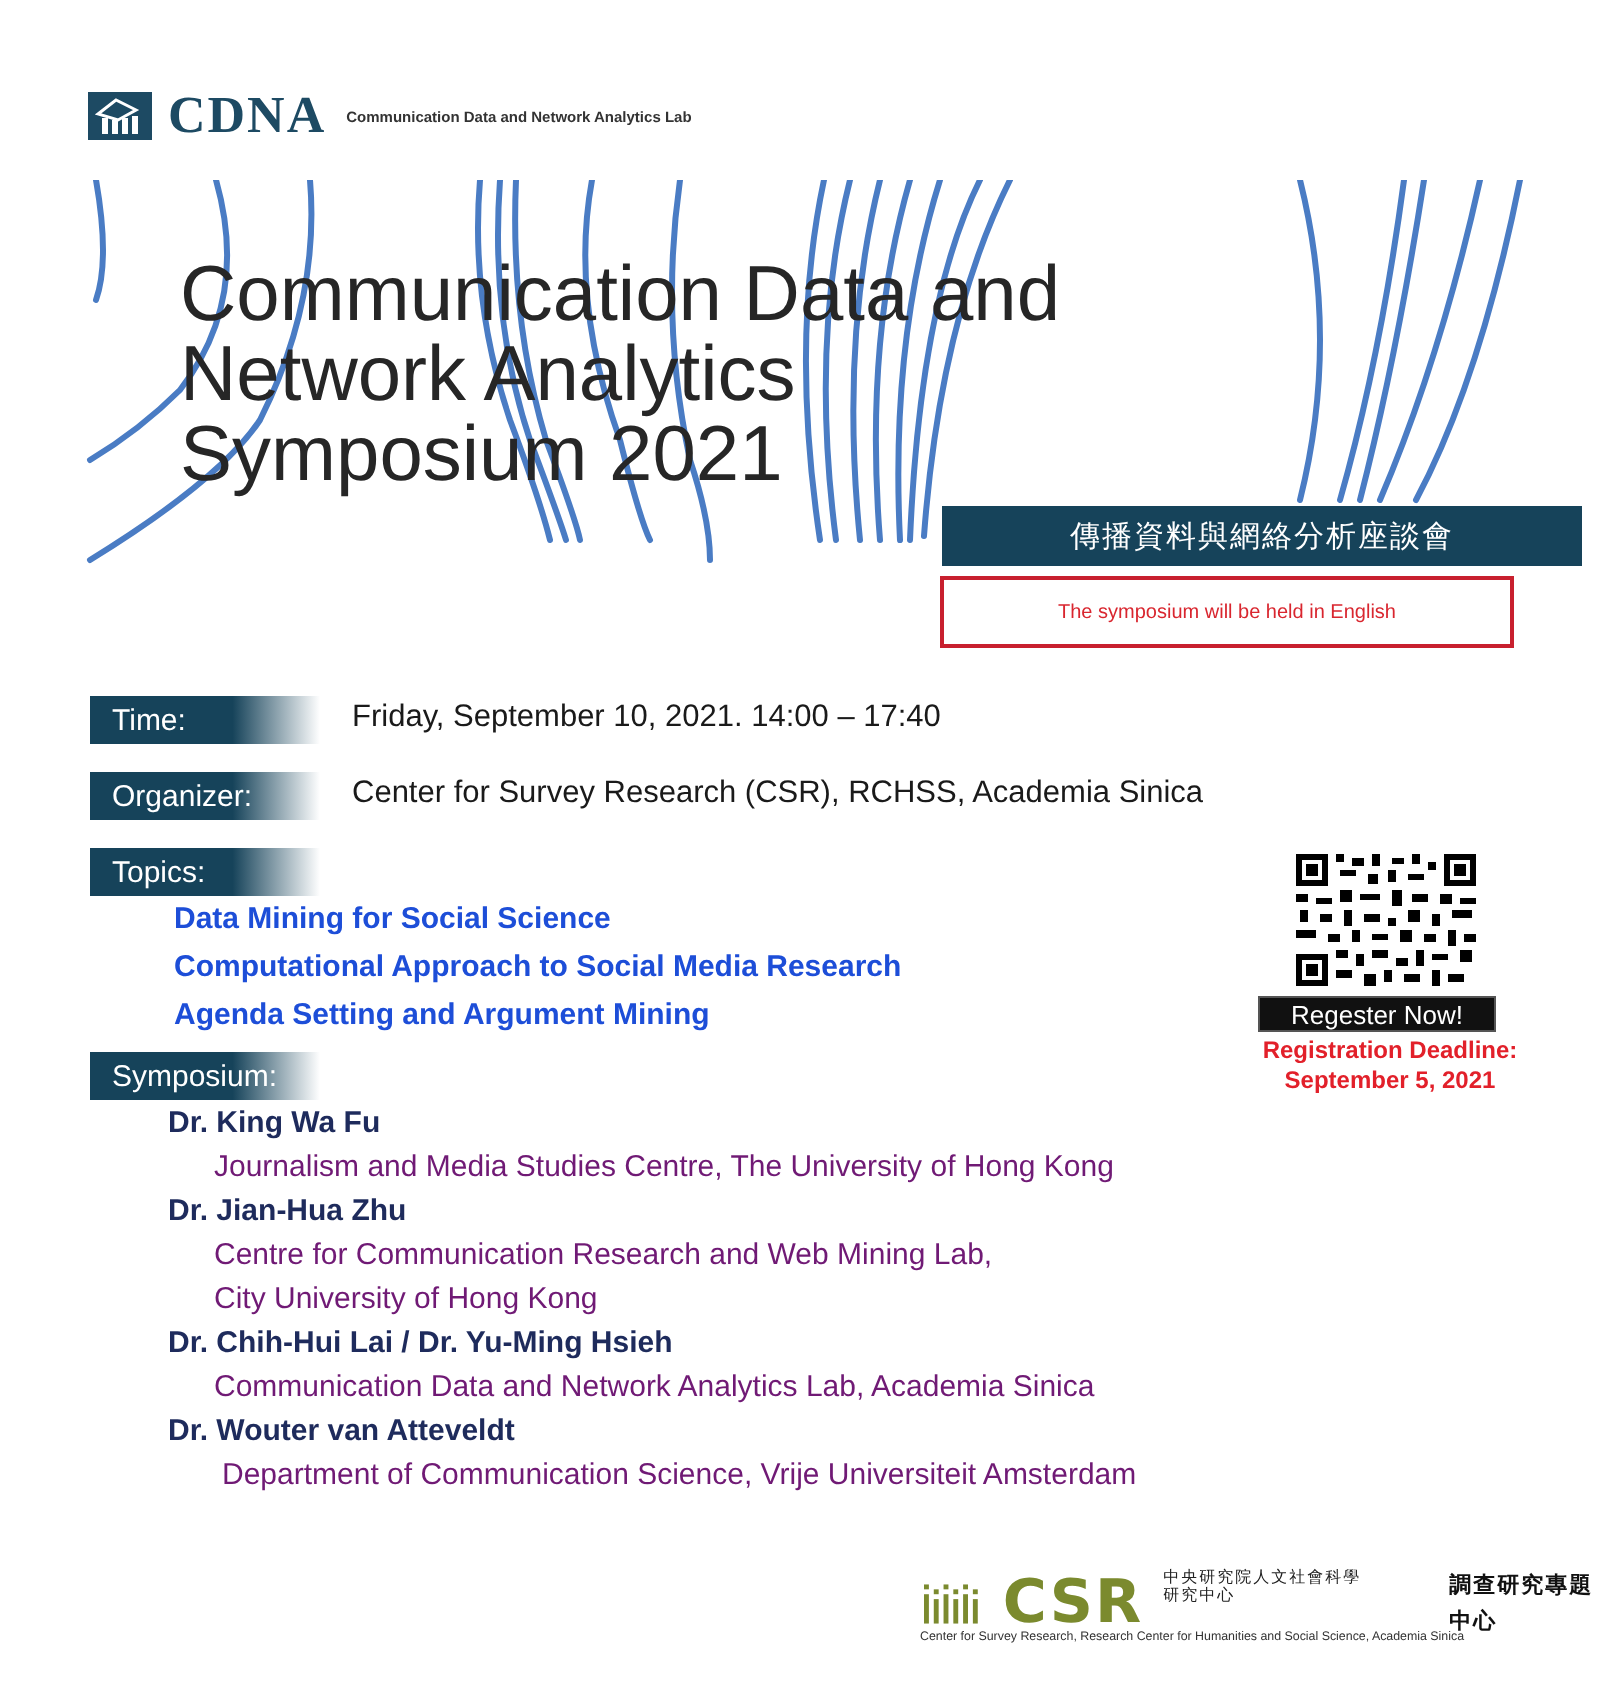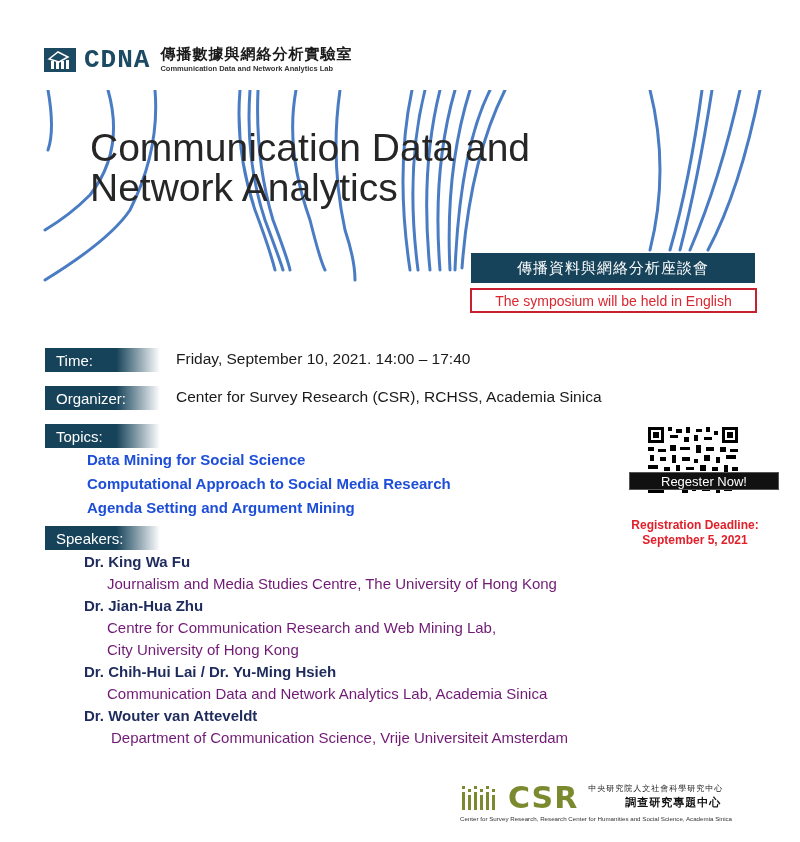--- a/index.html
+++ b/index.html
@@ -3,73 +3,72 @@
 <meta charset="utf-8">
 <style>
   html, body { margin: 0; padding: 0; background: #ffffff; }
   body { width: 800px; height: 842px; position: relative; overflow: hidden; font-family: "Liberation Sans", sans-serif; }
   .abs { position: absolute; }
 
   
   .cdna-logo { left: 44px; top: 46px; display: flex; align-items: center; }
   .cdna-icon { width: 32px; height: 24px; background: #1d4a63; position: relative; }
   .cdna-icon svg { position: absolute; left: 0; top: 0; }
-  .cdna-word { font-family: Liberation Mono, monospace; font-weight: bold; font-size: 26px; color: #1d4a63; margin-left: 8px; letter-spacing: 1px; line-height: 24px; }
+  .cdna-word { font-family: Liberation Serif, serif; font-weight: bold; font-size: 26px; color: #1d4a63; margin-left: 8px; letter-spacing: 1px; line-height: 24px; }
   .cdna-text { margin-left: 10px; display: flex; flex-direction: column; }
   .cdna-zh { font-size: 15px; font-weight: bold; color: #1a1a1a; line-height: 16px; letter-spacing: 1px; }
   .cdna-en { font-size: 7.5px; font-weight: bold; color: #333; line-height: 10px; margin-top: 2px; }
 
   
   .curves { left: 0; top: 90px; }
 
   
   .title { left: 90px; top: 128px; font-family: "Liberation Sans", sans-serif; font-size: 39px; line-height: 40px; color: #262626; }
 
-  .zh-banner { left: 471px; top: 253px; width: 284px; height: 30px; background: #16435a; color: #ffffff; font-size: 15px; display: flex; align-items: center; justify-content: center; letter-spacing: 1px; }
-  .english-note { left: 470px; top: 288px; width: 283px; height: 25px; border: 2px solid #c8202e; color: #d9262f; font-size: 14px; display: flex; align-items: center; justify-content: center; box-sizing: border-box; width: 287px; }
+  .zh-banner { left: 471px; top: 253px; width: 320px; height: 30px; background: #16435a; color: #ffffff; font-size: 15px; display: flex; align-items: center; justify-content: center; letter-spacing: 1px; }
+  .english-note { left: 470px; top: 288px; width: 283px; height: 36px; border: 2px solid #c8202e; color: #d9262f; font-size: 10px; display: flex; align-items: center; justify-content: center; box-sizing: border-box; width: 287px; }
 
   
   .label { left: 45px; height: 24px; width: 115px; background: linear-gradient(to right, #16435a 0%, #16435a 62%, rgba(22,67,90,0.0) 100%); color: #ffffff; font-size: 15px; display: flex; align-items: center; padding-left: 11px; box-sizing: border-box; }
 
   .info { font-size: 15.5px; color: #1a1a1a; }
   .topic { left: 87px; font-size: 15px; color: #1d4ed8; font-weight: bold; }
 
   .speaker-name { left: 84px; font-size: 15px; color: #1e2b5c; font-weight: bold; }
   .speaker-aff { left: 107px; font-size: 15px; color: #701a75; }
 
   
   .qr { left: 646px; top: 425px; width: 94px; height: 70px; }
-  .register-btn { left: 629px; top: 472px; width: 150px; height: 18px; background: #111111; color: #ffffff; font-size: 13px; display: flex; align-items: center; justify-content: center; border: 1px solid #555; box-sizing: border-box; }
+  .register-btn { left: 629px; top: 498px; width: 119px; height: 18px; background: #111111; color: #ffffff; font-size: 13px; display: flex; align-items: center; justify-content: center; border: 1px solid #555; box-sizing: border-box; }
   .deadline { left: 620px; top: 518px; width: 150px; text-align: center; color: #e2202a; font-size: 12px; font-weight: bold; line-height: 15px; }
 
   
   .csr-logo { left: 462px; top: 784px; display: flex; align-items: center; }
   .csr-bars { width: 36px; height: 24px; }
   .csr-word { font-family: "DejaVu Sans", sans-serif; font-weight: bold; font-size: 30px; color: #7b8a2e; margin-left: 10px; line-height: 26px; letter-spacing: 1px; }
-  .csr-zh { margin-left: 10px; display: flex; flex-direction: column; }
+  .csr-zh { margin-left: 10px; display: flex; }
   .csr-zh-small { font-size: 8px; color: #222; line-height: 9px; letter-spacing: 1px; }
   .csr-zh-big { font-size: 11px; font-weight: bold; color: #111; line-height: 18px; letter-spacing: 1px; padding-left: 37px; }
   .csr-en { left: 460px; top: 815px; font-size: 6.2px; color: #333; white-space: nowrap; }
 </style>
 </head>
 <body>
 
 <div class="abs cdna-logo">
   <div class="cdna-icon">
     <svg width="32" height="24" viewBox="0 0 32 24">
       <path d="M5 11 L14 4 L24 9 L15 14 Z" fill="none" stroke="#fff" stroke-width="1.5"></path>
       <rect x="7" y="13" width="3" height="8" fill="#fff"></rect>
       <rect x="12" y="14" width="3" height="7" fill="#fff"></rect>
       <rect x="17" y="13" width="3" height="8" fill="#fff"></rect>
       <rect x="22" y="12" width="3" height="9" fill="#fff"></rect>
     </svg>
   </div>
   <span class="cdna-word">CDNA</span>
   <div class="cdna-text">
-    <span class="cdna-zh">傳播數據與網絡分析實驗室</span>
     <span class="cdna-en">Communication Data and Network Analytics Lab</span>
   </div>
 </div>
 
 <svg class="abs curves" width="800" height="200" viewBox="0 0 800 200">
   <g fill="none" stroke="#4a7cc4" stroke-width="3" stroke-linecap="round">
     <path d="M48 0 Q55 40 48 60"></path>
     <path d="M108 0 Q125 60 90 105 Q70 125 45 140"></path>
     <path d="M155 0 Q160 60 130 120 Q110 150 45 190"></path>
     <path d="M240 0 Q235 60 255 120 Q270 160 275 180"></path>
@@ -88,37 +87,38 @@
     <path d="M702 0 Q690 90 670 160"></path>
     <path d="M712 0 Q698 90 680 160"></path>
     <path d="M740 0 Q720 90 690 160"></path>
     <path d="M760 0 Q740 100 708 160"></path>
   </g>
 </svg>
 
 <div class="abs title">
   <div>Communication Data and</div>
   <div>Network Analytics</div>
+  <div>Symposium 2021</div>
 </div>
 
 <div class="abs zh-banner">傳播資料與網絡分析座談會</div>
 <div class="abs english-note">The symposium will be held in English</div>
 
 <div class="abs label" style="top:348px;">Time:</div>
 <div class="abs info" style="left:176px; top:350px;">Friday, September 10, 2021. 14:00 – 17:40</div>
 
 <div class="abs label" style="top:386px;">Organizer:</div>
 <div class="abs info" style="left:176px; top:388px;">Center for Survey Research (CSR), RCHSS, Academia Sinica</div>
 
 <div class="abs label" style="top:424px;">Topics:</div>
 <div class="abs topic" style="top:451px;">Data Mining for Social Science</div>
 <div class="abs topic" style="top:475px;">Computational Approach to Social Media Research</div>
 <div class="abs topic" style="top:499px;">Agenda Setting and Argument Mining</div>
 
-<div class="abs label" style="top:526px;">Speakers:</div>
+<div class="abs label" style="top:526px;">Symposium:</div>
 
 <div class="abs speaker-name" style="top:553px;">Dr. King Wa Fu</div>
 <div class="abs speaker-aff" style="top:575px;">Journalism and Media Studies Centre,  The University of Hong Kong</div>
 
 <div class="abs speaker-name" style="top:597px;">Dr. Jian-Hua Zhu</div>
 <div class="abs speaker-aff" style="top:619px;">Centre for Communication Research and Web Mining Lab,</div>
 <div class="abs speaker-aff" style="top:641px;">City University of Hong Kong</div>
 
 <div class="abs speaker-name" style="top:663px;">Dr. Chih-Hui Lai / Dr. Yu-Ming Hsieh</div>
 <div class="abs speaker-aff" style="top:685px;">Communication Data and Network Analytics Lab, Academia Sinica</div>

